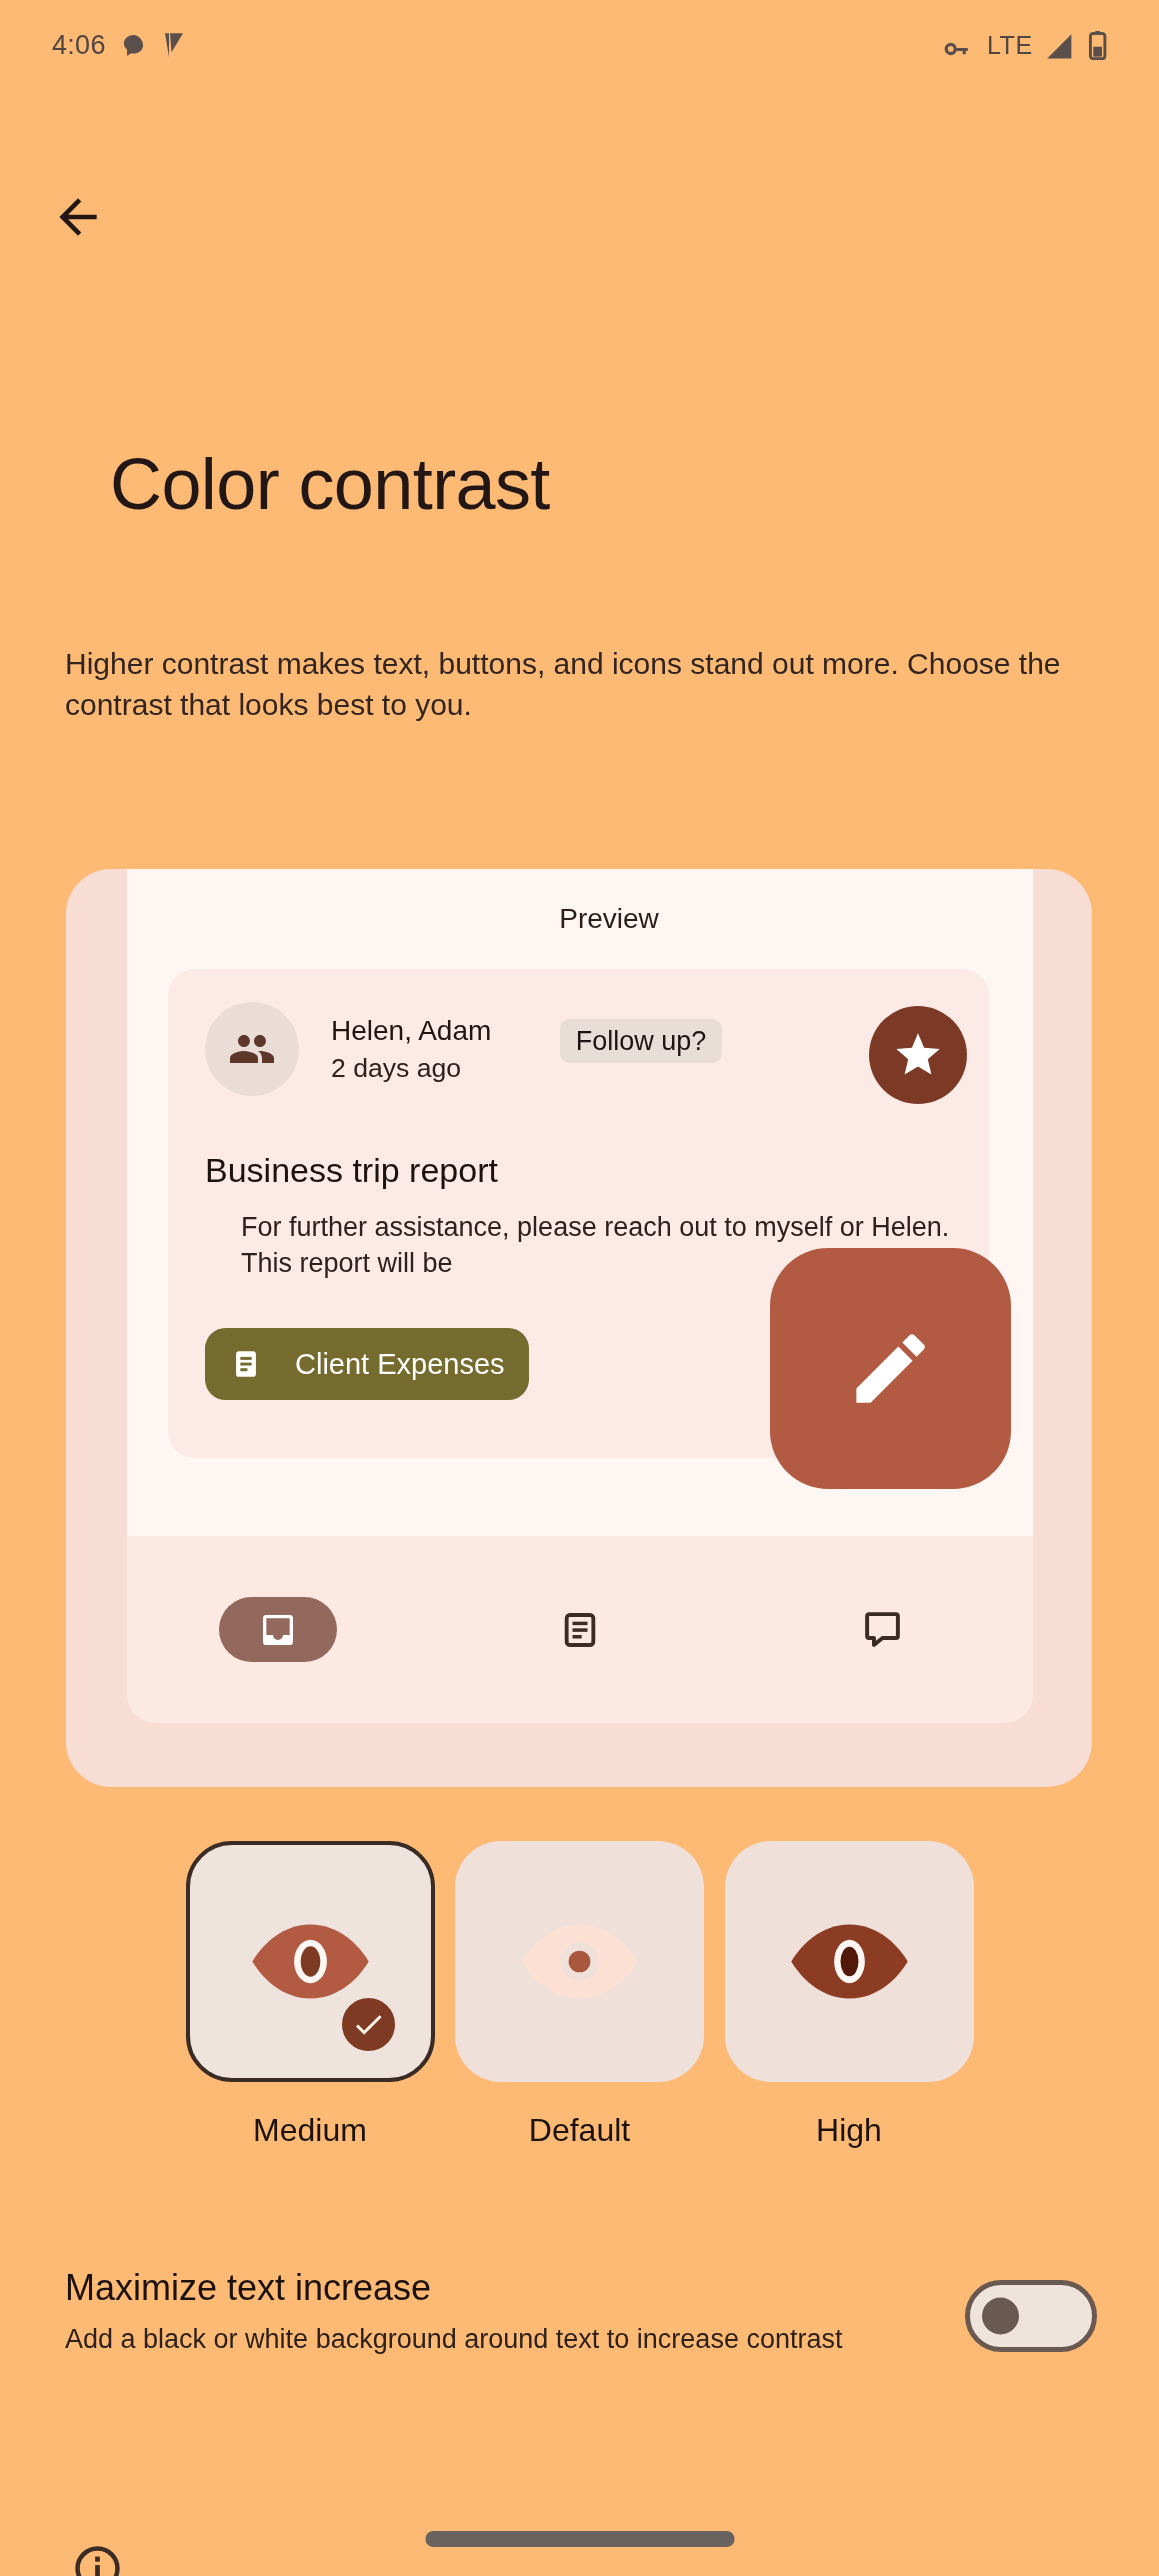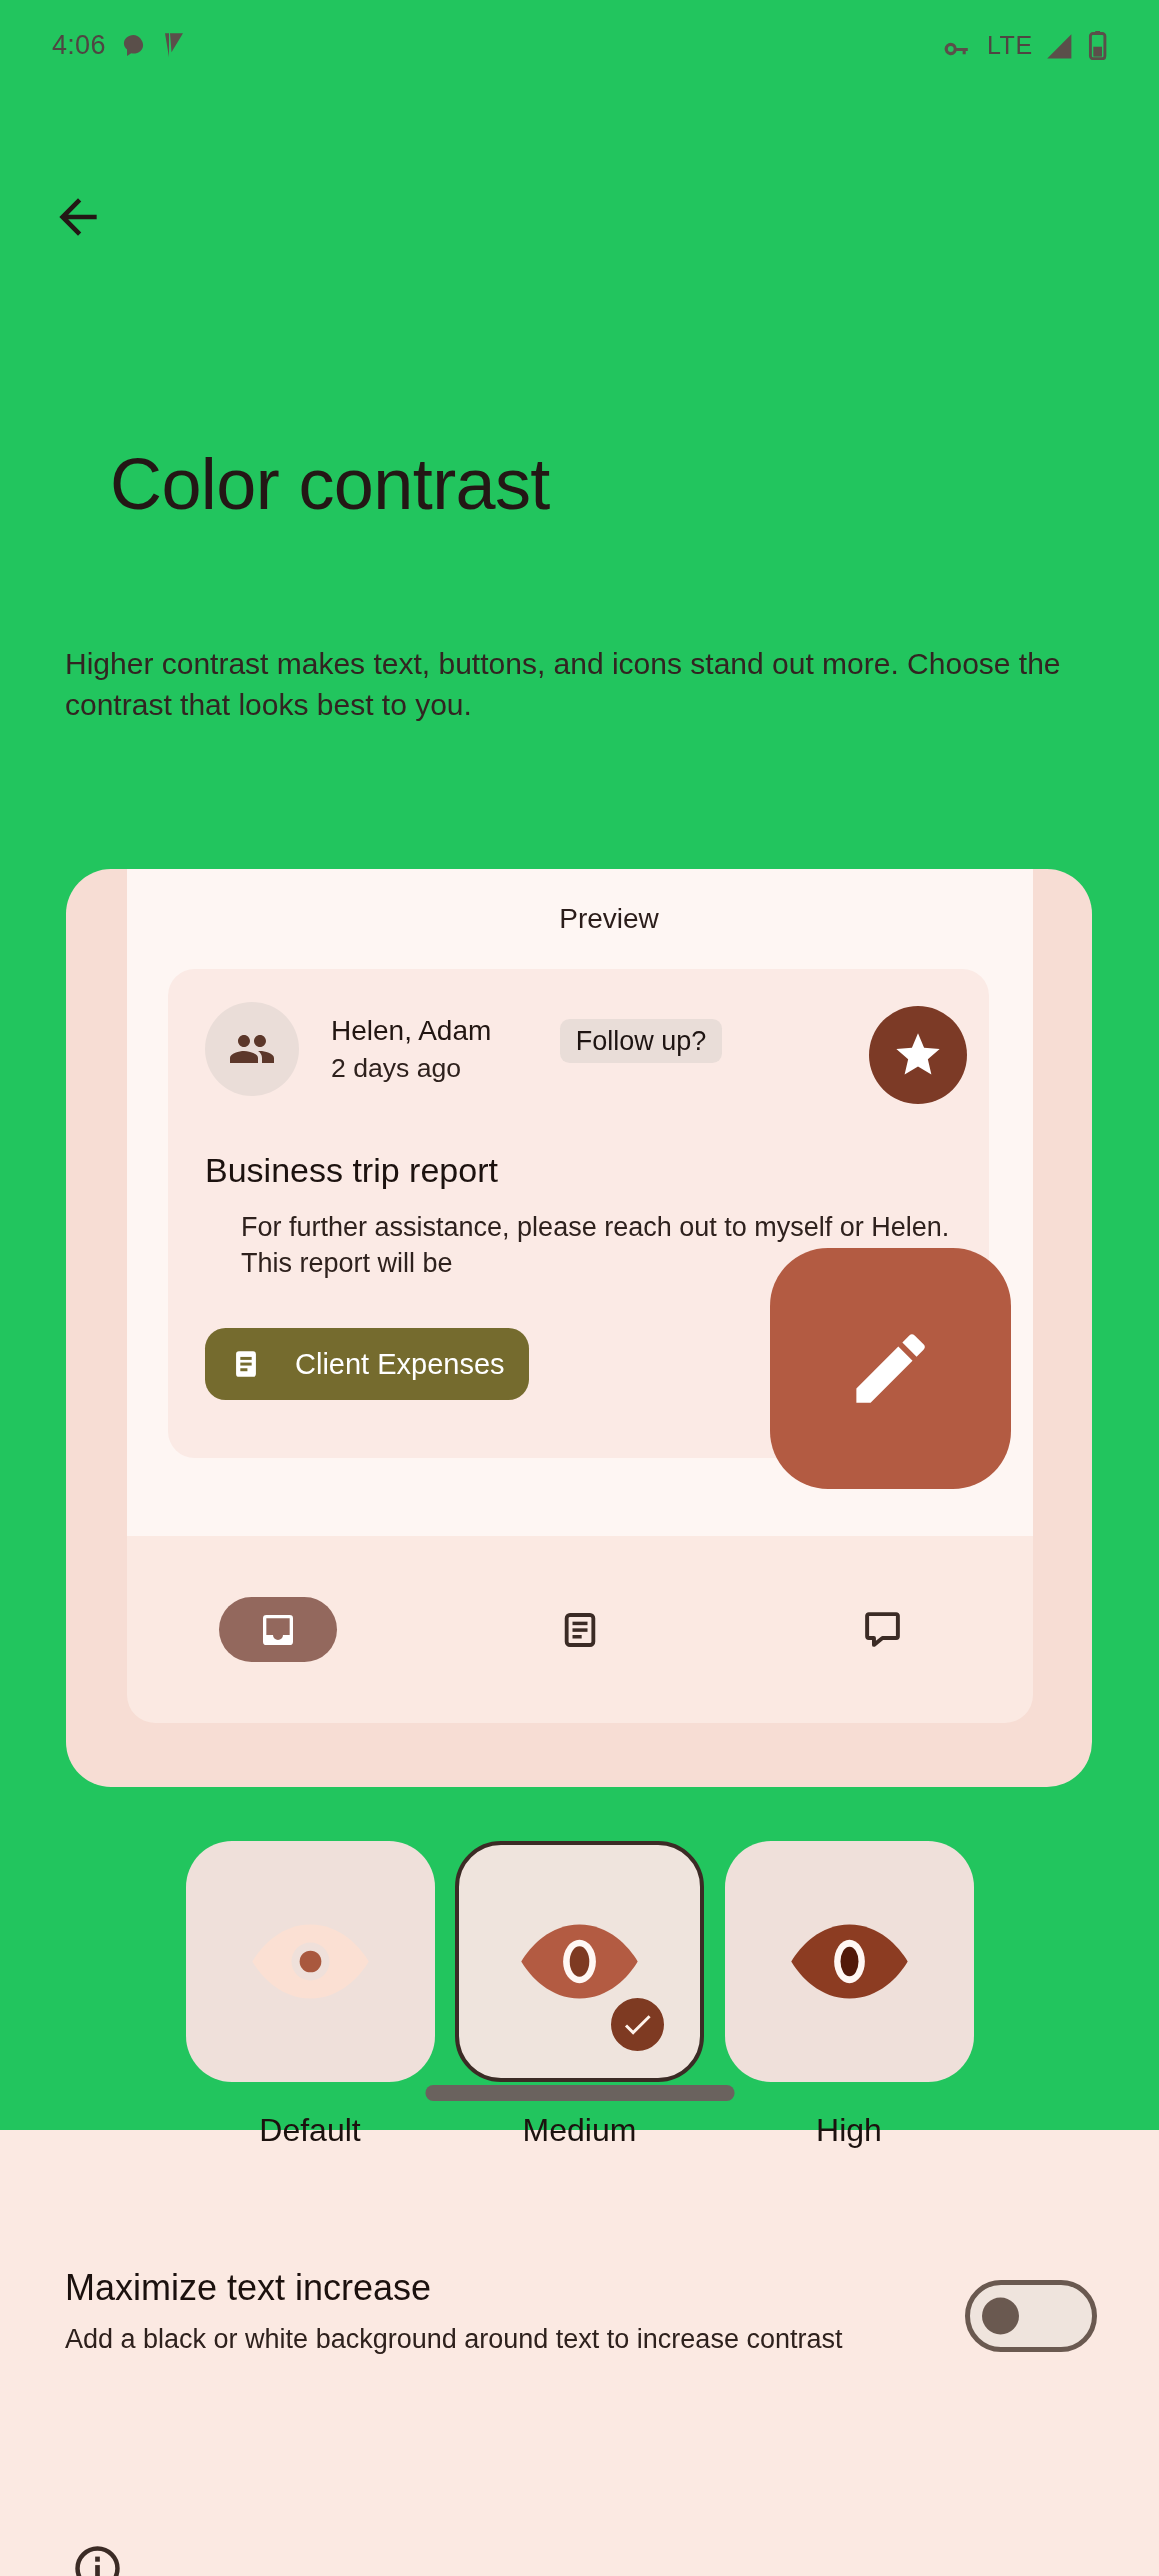--- a/index.html
+++ b/index.html
@@ -4,21 +4,21 @@
 <style>
   html,body{margin:0;padding:0;}
   body{
     width:1159px;height:2576px;
     background:#FBE9E2;
     font-family:"Liberation Sans", sans-serif;
     -webkit-font-smoothing:antialiased;
     overflow:hidden;
     position:relative;
   }
-  .screen{width:1159px;height:2130px;position:relative;background:#22c55e;}
+  .screen{width:1159px;height:2576px;position:relative;background:#fdba74;}
 
   
   .statusbar{
     position:absolute;top:0;left:0;width:1159px;height:91px;
     display:flex;align-items:center;justify-content:space-between;
     padding:0 52px;box-sizing:border-box;
   }
   .sb-left{display:flex;align-items:center;gap:15.7px;}
   .sb-time{font-size:27px;color:#4F4542;letter-spacing:0.3px;font-weight:400;}
   .sb-right{display:flex;align-items:flex-end;gap:13px;}
@@ -295,33 +295,20 @@
     <div class="nav-item">
       <span class="ico">
         <svg width="41" height="41" viewBox="0 0 24 24">
             <path fill="none" stroke="#3B2B25" stroke-width="2.3" stroke-linejoin="round" d="M20 3H4a1 1 0 0 0-1 1v12a1 1 0 0 0 1 1h3v4l5-4h8a1 1 0 0 0 1-1V4a1 1 0 0 0-1-1z"></path>
           </svg>
       </span>
     </div>
   </div>
 
   <div class="options">
-
-    <div class="option">
-      <div class="opt-tile">
-        <span class="ico">
-          <svg width="127" height="127" viewBox="0 0 24 24">
-            <path fill="#FBE0D3" d="M12 5C6.5 5 2.7 9.1 1 12c1.7 2.9 5.5 7 11 7s9.3-4.1 11-7c-1.7-2.9-5.5-7-11-7z"></path>
-            <circle cx="12" cy="12" r="3.6" fill="#EFE0DA"></circle>
-            <circle cx="12" cy="12" r="2.05" fill="#A9583E"></circle>
-          </svg>
-        </span>
-      </div>
-      <div class="opt-label">Default</div>
-    </div>
 
     <div class="option">
       <div class="opt-tile selected">
         <span class="ico">
           <svg width="127" height="127" viewBox="0 0 24 24">
             <path fill="#B35B42" d="M12 5C6.5 5 2.7 9.1 1 12c1.7 2.9 5.5 7 11 7s9.3-4.1 11-7c-1.7-2.9-5.5-7-11-7z"></path>
             <ellipse cx="12" cy="12" rx="3.1" ry="4.1" fill="#FFF7F4"></ellipse>
             <ellipse cx="12" cy="12" rx="1.85" ry="2.9" fill="#7E3A22"></ellipse>
           </svg>
         </span>
@@ -333,20 +320,33 @@
           </span>
         </div>
       </div>
       <div class="opt-label">Medium</div>
     </div>
 
     <div class="option">
       <div class="opt-tile">
         <span class="ico">
           <svg width="127" height="127" viewBox="0 0 24 24">
+            <path fill="#FBE0D3" d="M12 5C6.5 5 2.7 9.1 1 12c1.7 2.9 5.5 7 11 7s9.3-4.1 11-7c-1.7-2.9-5.5-7-11-7z"></path>
+            <circle cx="12" cy="12" r="3.6" fill="#EFE0DA"></circle>
+            <circle cx="12" cy="12" r="2.05" fill="#A9583E"></circle>
+          </svg>
+        </span>
+      </div>
+      <div class="opt-label">Default</div>
+    </div>
+
+    <div class="option">
+      <div class="opt-tile">
+        <span class="ico">
+          <svg width="127" height="127" viewBox="0 0 24 24">
             <path fill="#8C3C22" d="M12 5C6.5 5 2.7 9.1 1 12c1.7 2.9 5.5 7 11 7s9.3-4.1 11-7c-1.7-2.9-5.5-7-11-7z"></path>
             <ellipse cx="12" cy="12" rx="2.9" ry="4.1" fill="#FFF7F4"></ellipse>
             <ellipse cx="12" cy="12" rx="1.7" ry="2.8" fill="#52190A"></ellipse>
           </svg>
         </span>
       </div>
       <div class="opt-label">High</div>
     </div>
 
   </div>

